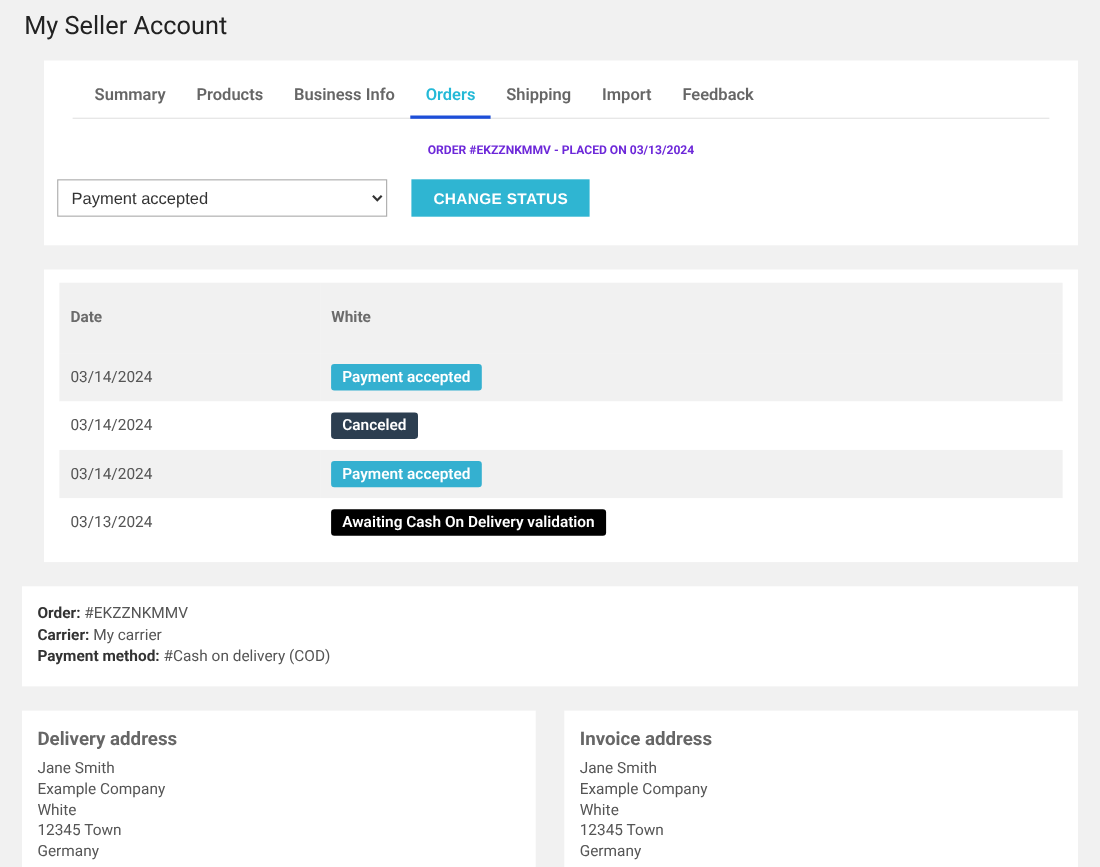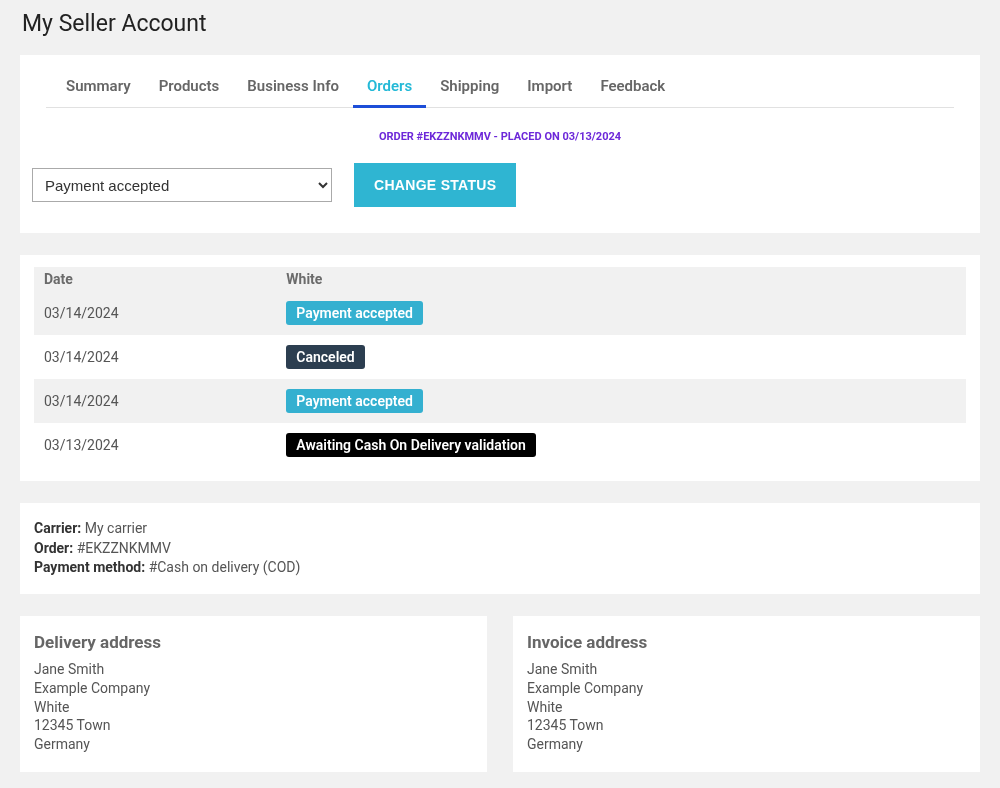--- a/index.html
+++ b/index.html
@@ -16,20 +16,21 @@
   h1.page-title {
     font-size: 23px;
     font-weight: 400;
     color: #222;
     margin: 4px 0 18px 2px;
   }
   .card {
     background: #fff;
     padding: 12px 26px 26px 26px;
     margin-bottom: 22px;
+    margin-left: 20px;
   }
   .card.tight { padding: 12px 14px 14px 14px; }
   .tabs {
     display: flex;
     border-bottom: 1px solid #e1e1e1;
     margin-bottom: 22px;
     padding-left: 6px;
   }
   .tab {
     padding: 10px 14px 10px 14px;
@@ -65,21 +66,21 @@
     border: 1px solid #aaa;
     background: #fff;
     padding: 4px 8px;
     font-size: 15px;
     color: #333;
   }
   button.change-status {
     background: #2fb5d2;
     color: #fff;
     border: none;
-    height: 44px;
+    height: 34px;
     padding: 0 20px;
     font-size: 14px;
     font-weight: 700;
     letter-spacing: 0.3px;
     text-transform: uppercase;
     cursor: pointer;
   }
   .section-title {
     font-size: 16px;
     font-weight: 700;
@@ -87,21 +88,21 @@
     margin: 0 0 14px 0;
     letter-spacing: 0.2px;
   }
   table.status-table {
     width: 100%;
     border-collapse: collapse;
   }
   table.status-table th {
     background: #f1f1f1;
     text-align: left;
-    padding: 4px 10px;
+    padding: 24px 10px;
     font-weight: 700;
     color: #6b6b6b;
     font-size: 14px;
   }
   table.status-table td {
     padding: 10px 10px;
     color: #555;
     font-size: 14px;
   }
   table.status-table tr.row-odd td { background: #f1f1f1; }
@@ -199,26 +200,26 @@
         <tr class="row-even">
           <td>03/13/2024</td>
           <td><span class="badge badge-awaiting">Awaiting Cash On Delivery validation</span></td>
         </tr>
       </tbody>
     </table>
   </div>
 
   <div class="info-block">
     <div>
+      <strong>Order:</strong>
+      <span>#EKZZNKMMV</span>
+    </div>
+    <div>
       <strong>Carrier:</strong>
       <span>My carrier</span>
-    </div>
-    <div>
-      <strong>Order:</strong>
-      <span>#EKZZNKMMV</span>
     </div>
     <div>
       <strong>Payment method:</strong>
       <span>#Cash on delivery (COD)</span>
     </div>
   </div>
 
   <div class="two-col">
     <div class="addr-card">
       <div class="addr-title">Delivery address</div>

